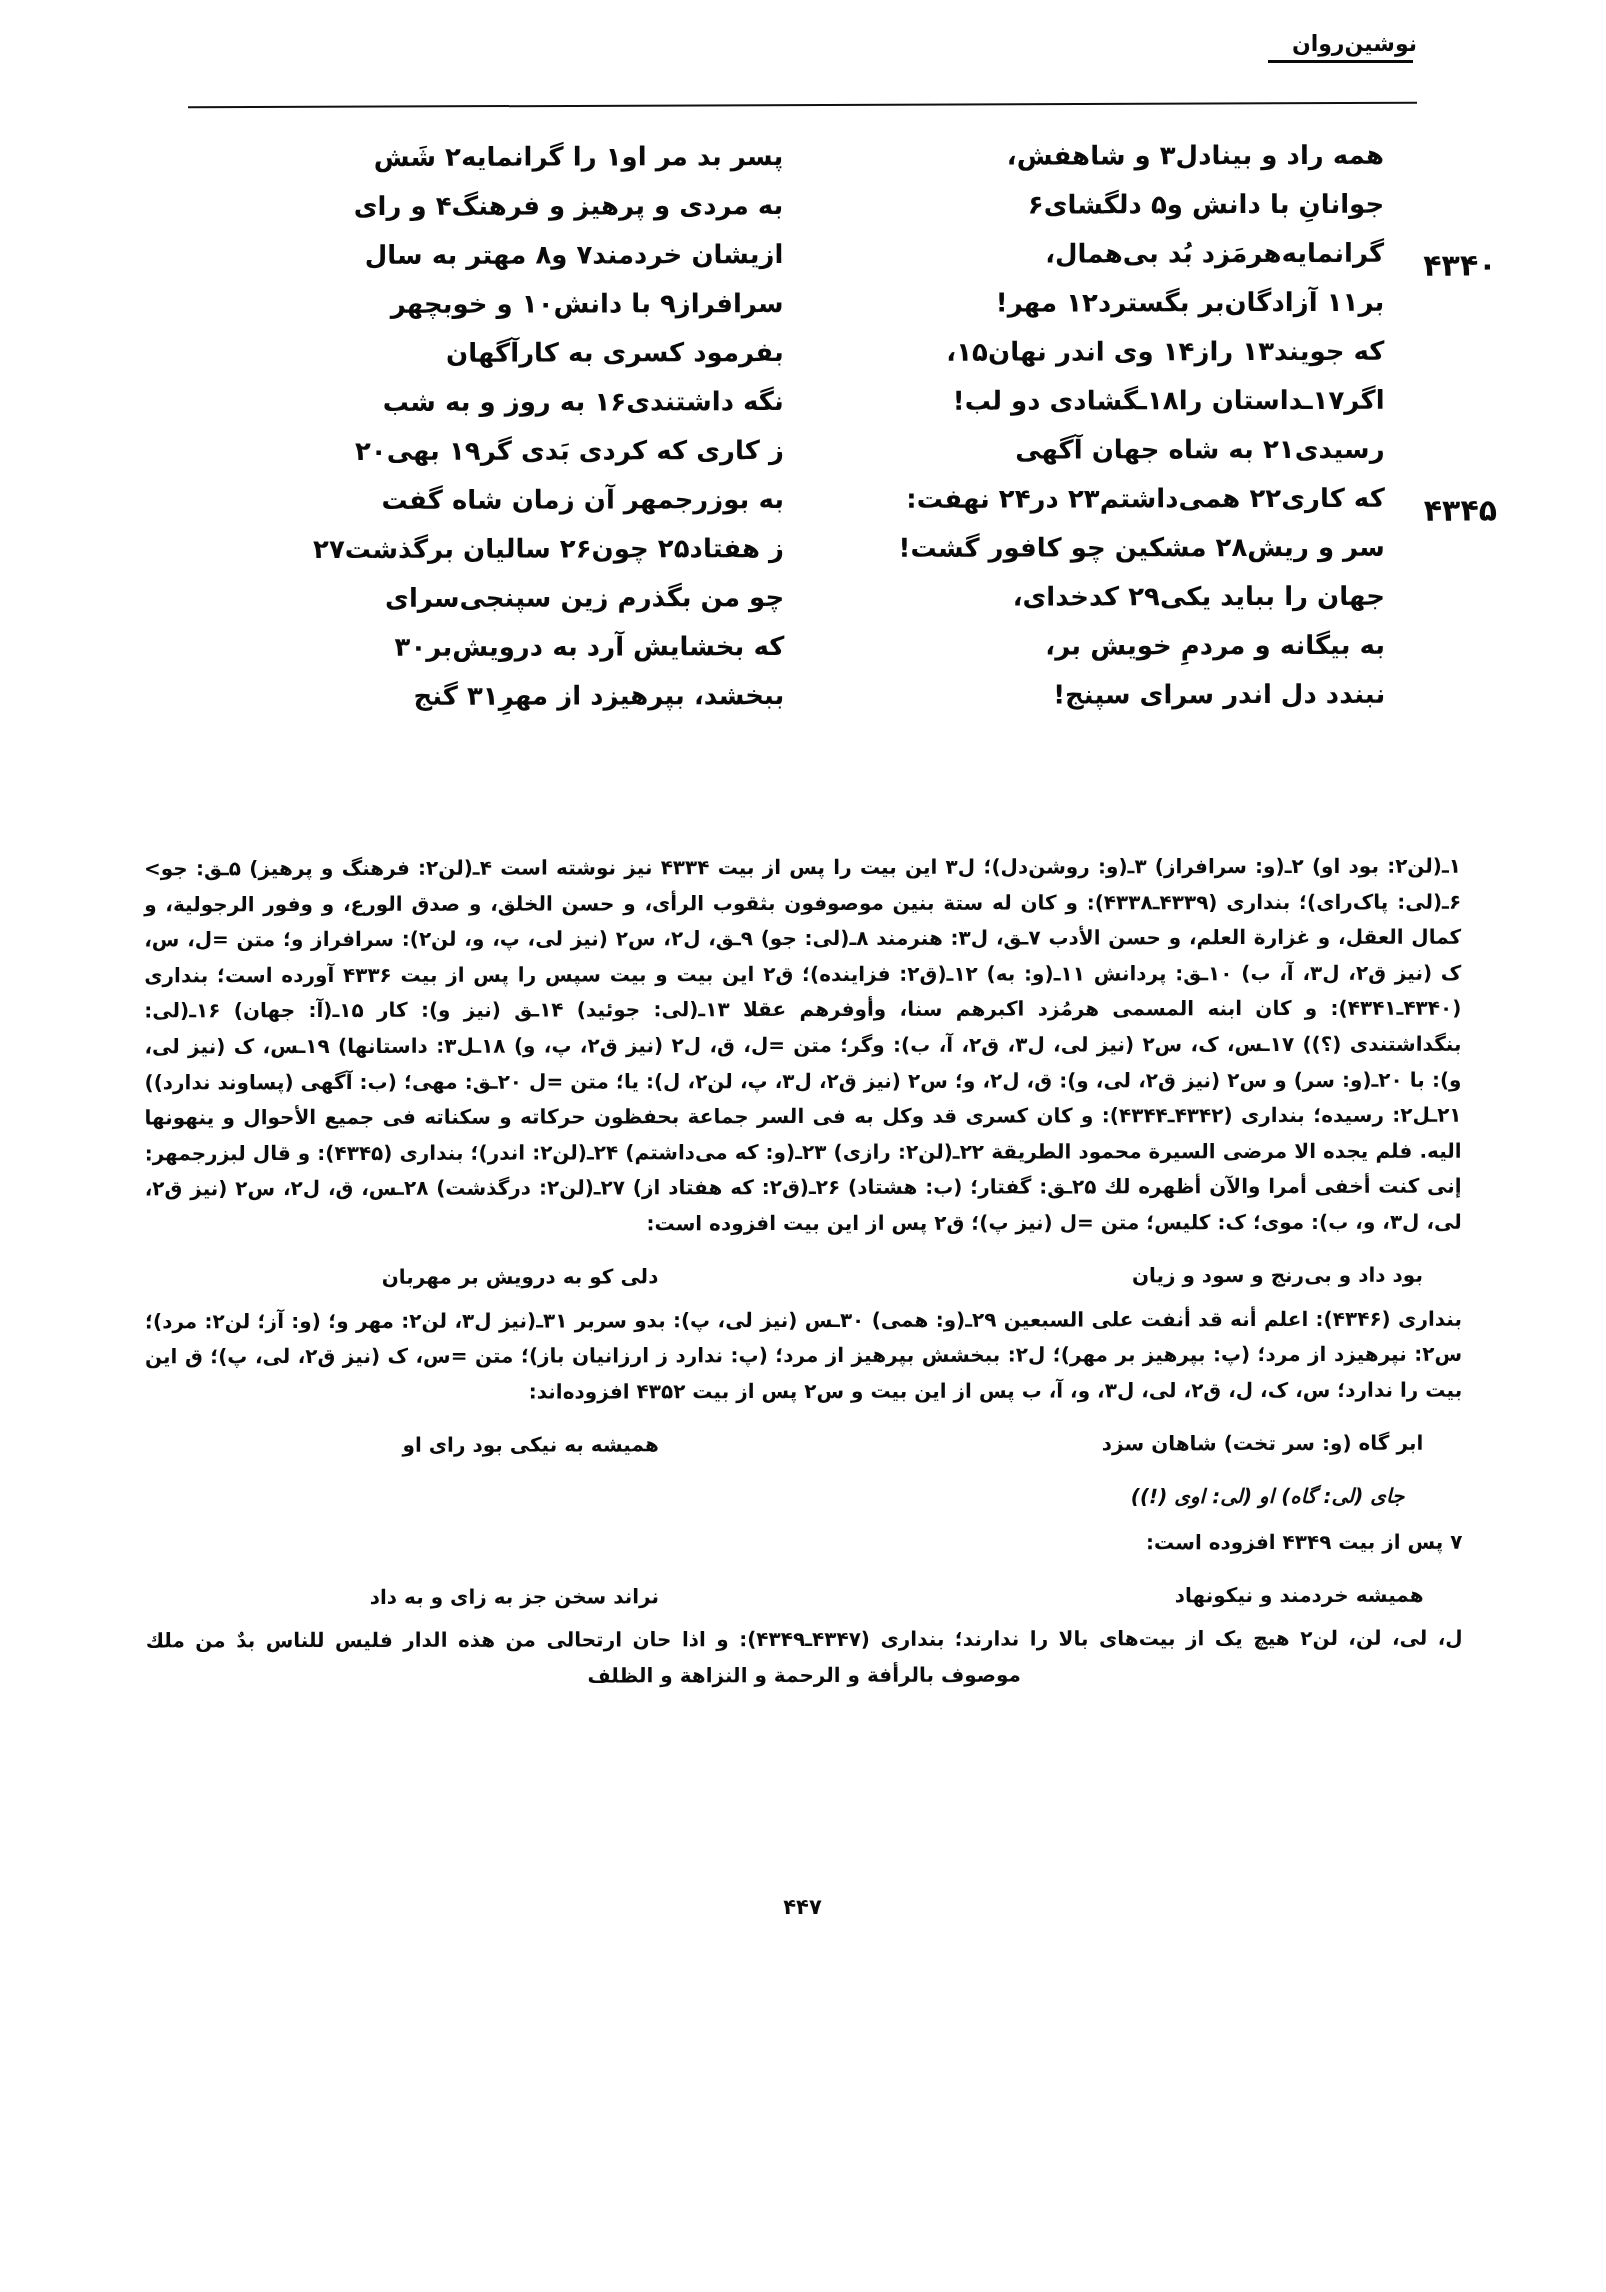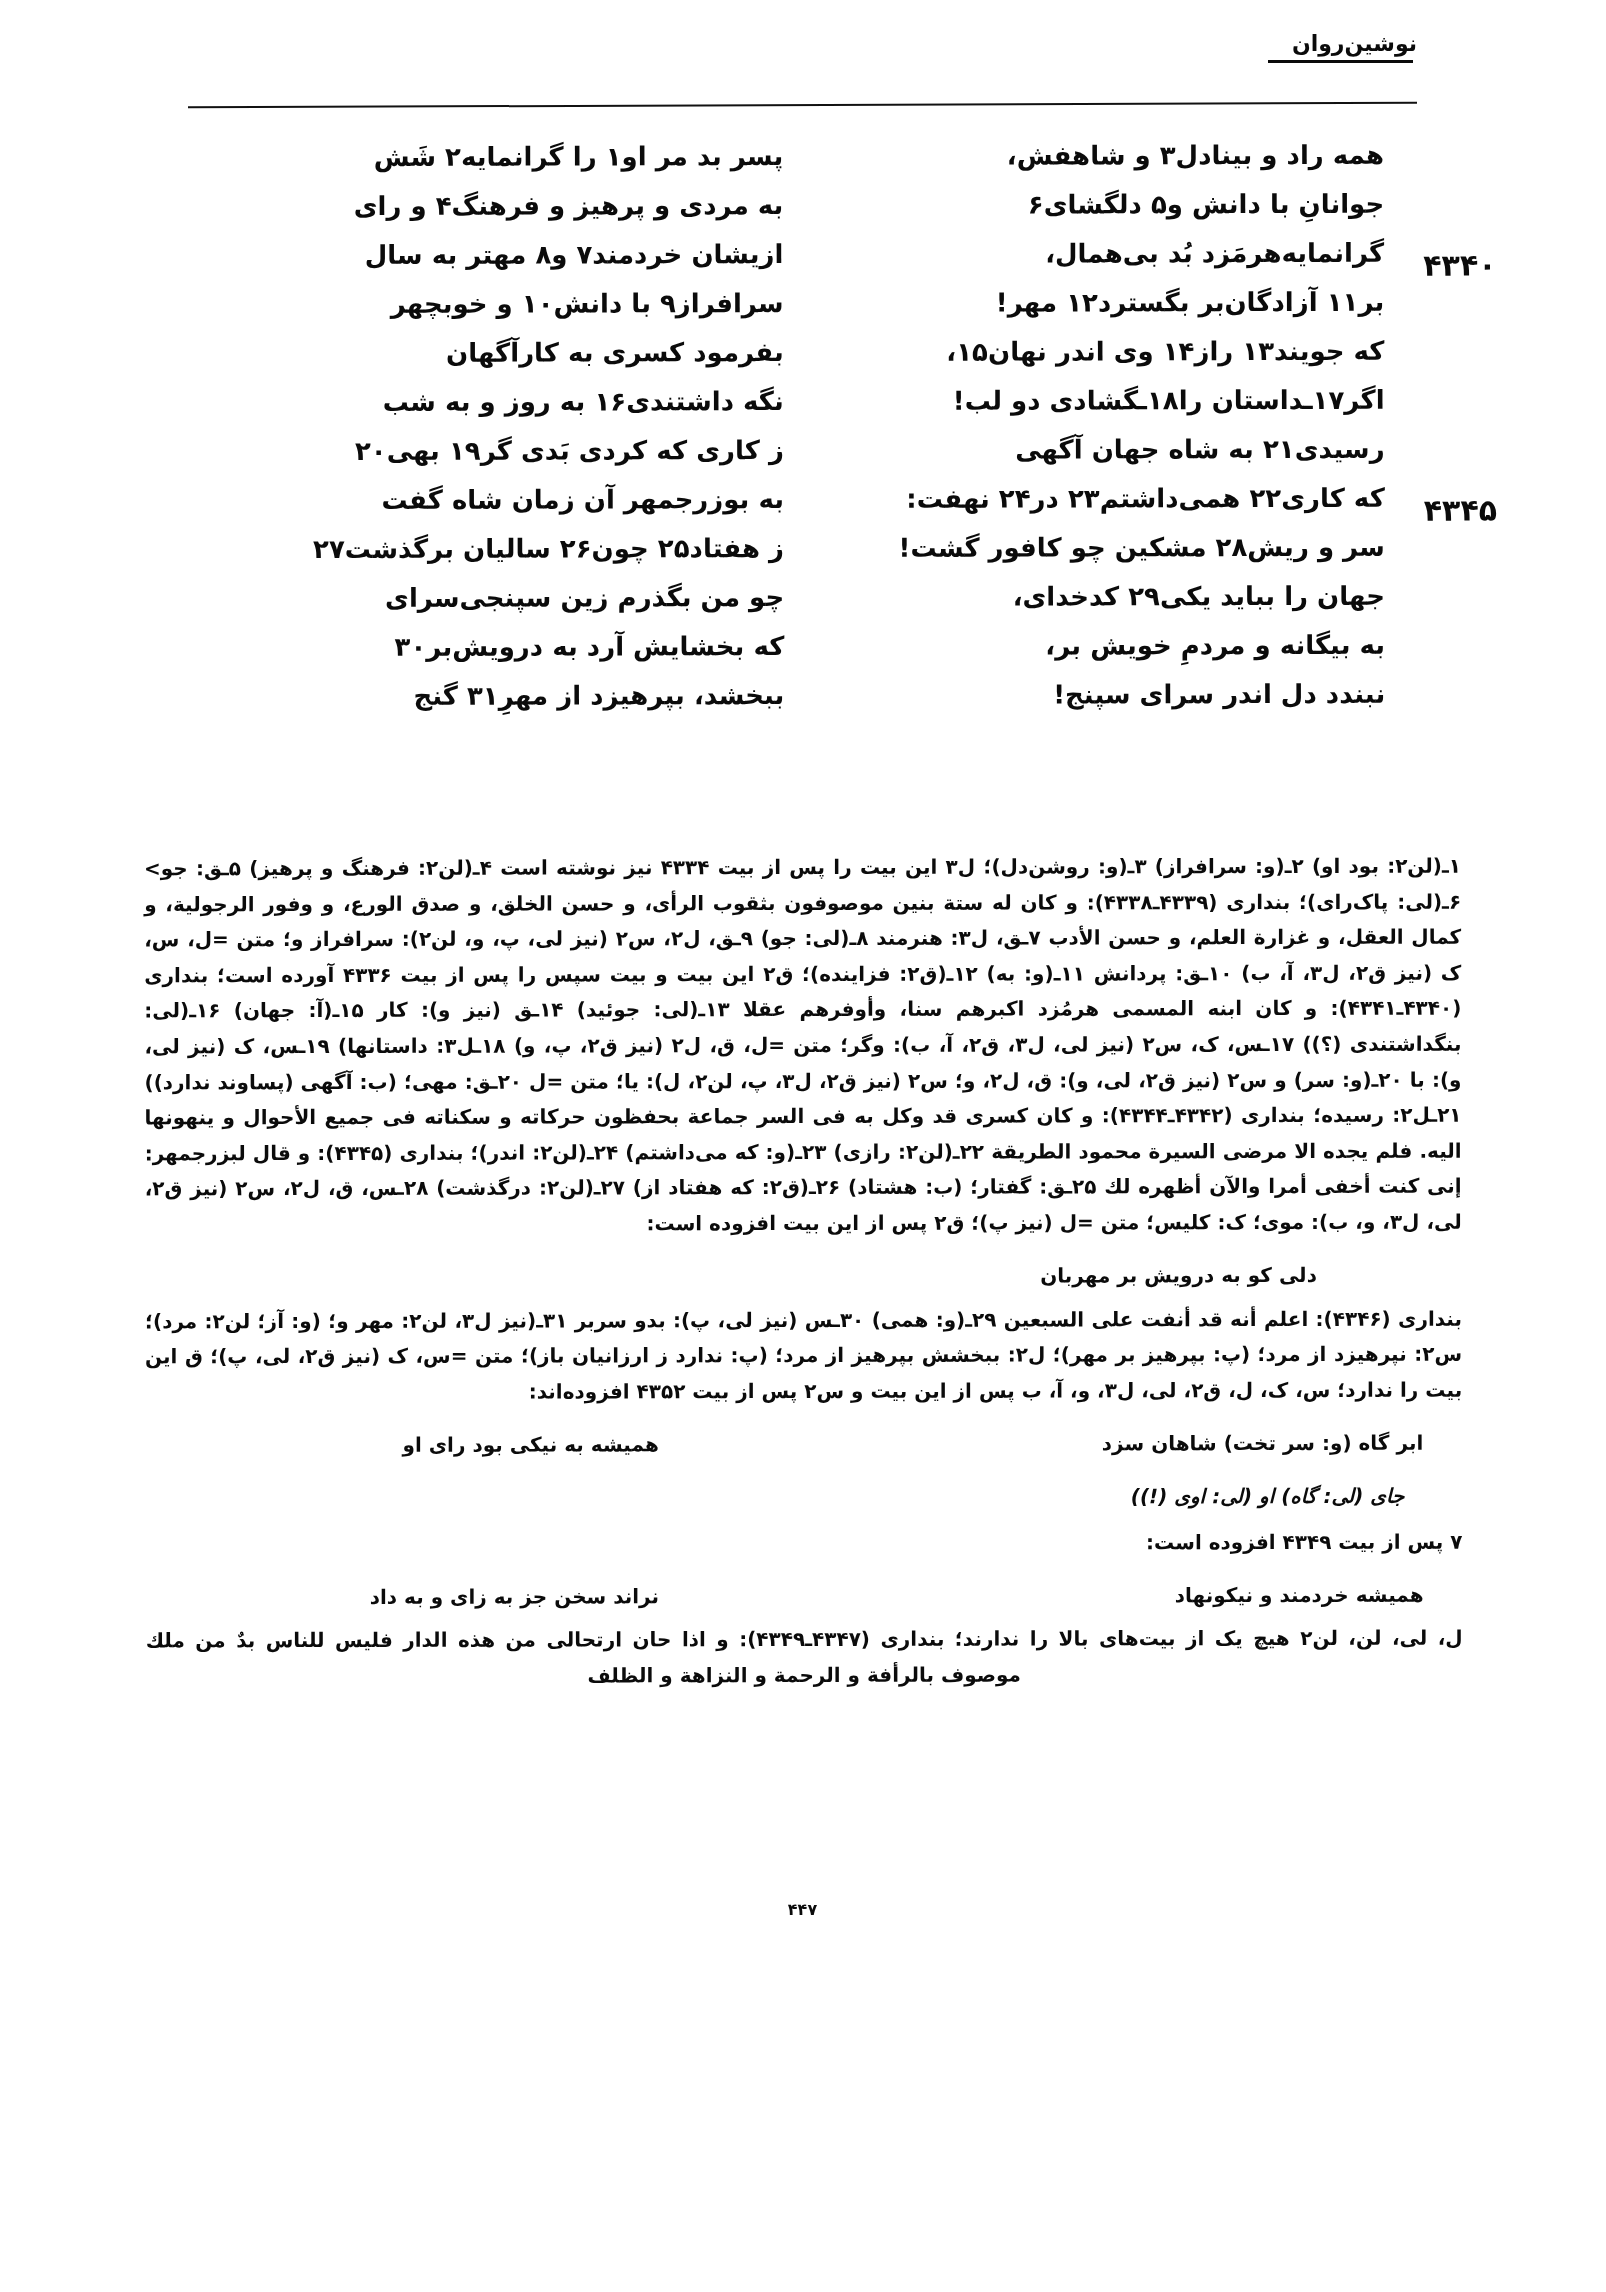--- a/index.html
+++ b/index.html
@@ -156,21 +156,21 @@
   .arabic-tail .l1 { text-align: justify; text-align-last: justify; }
   .arabic-tail .l2 { text-align: center; }
 
   
   .folio {
     position: absolute;
     bottom: 126px;
     left: 0;
     right: 0;
     text-align: center;
-    font-size: 16px;
+    font-size: 21px;
     font-weight: bold;
     direction: rtl;
   }
 
   
   .skew { transform: rotate(-0.12deg); transform-origin: 50% 0; }
 </style>
 </head>
 <body>
 
@@ -255,20 +255,21 @@
       <div class="hemistich first">ببخشد، بپرهیزد از مهرِ۳۱ گنج</div>
     </div>
 
   </div>
 
   <div class="apparatus skew">
 
     <div class="app-para rtl-justify">۱ـ(لن۲: بود او)   ۲ـ(و: سرافراز)   ۳ـ(و: روشن‌دل)؛ ل۳ این بیت را پس از بیت ۴۳۳۴ نیز نوشته است   ۴ـ(لن۲: فرهنگ و پرهیز)   ۵ـق: جو&gt;   ۶ـ(لی: پاک‌رای)؛ بنداری (۴۳۳۹ـ۴۳۳۸): و كان له ستة بنين موصوفون بثقوب الرأی، و حسن الخلق، و صدق الورع، و وفور الرجولية، و كمال العقل، و غزارة العلم، و حسن الأدب   ۷ـق، ل۳: هنرمند   ۸ـ(لی: جو)   ۹ـق، ل۲، س۲ (نیز لی، پ، و، لن۲): سرافراز و؛ متن =ل، س، ک (نیز ق۲، ل۳، آ، ب)   ۱۰ـق: پردانش   ۱۱ـ(و: به)   ۱۲ـ(ق۲: فزاینده)؛ ق۲ این بیت و بیت سپس را پس از بیت ۴۳۳۶ آورده است؛ بنداری (۴۳۴۰ـ۴۳۴۱): و كان ابنه المسمى هرمُزد اكبرهم سنا، وأوفرهم عقلا   ۱۳ـ(لی: جوئید)   ۱۴ـق (نیز و): کار   ۱۵ـ(آ: جهان)   ۱۶ـ(لی: بنگداشتندی (؟))   ۱۷ـس، ک، س۲ (نیز لی، ل۳، ق۲، آ، ب): وگر؛ متن =ل، ق، ل۲ (نیز ق۲، پ، و)   ۱۸ـل۳: داستانها)   ۱۹ـس، ک (نیز لی، و): با   ۲۰ـ(و: سر) و س۲ (نیز ق۲، لی، و): ق، ل۲، و؛ س۲ (نیز ق۲، ل۳، پ، لن۲، ل): یا؛ متن =ل   ۲۰ـق: مهی؛ (ب: آگهی (پساوند ندارد))   ۲۱ـل۲: رسیده؛ بنداری (۴۳۴۲ـ۴۳۴۴): و كان كسرى قد وكل به فى السر جماعة بحفظون حركاته و سكناته فى جميع الأحوال و ينهونها اليه. فلم يجده الا مرضى السيرة محمود الطريقة   ۲۲ـ(لن۲: رازی)   ۲۳ـ(و: که می‌داشتم)   ۲۴ـ(لن۲: اندر)؛ بنداری (۴۳۴۵): و قال لبزرجمهر: إنى كنت أخفى أمرا والآن أظهره لك   ۲۵ـق: گفتار؛ (ب: هشتاد)   ۲۶ـ(ق۲: که هفتاد از)   ۲۷ـ(لن۲: درگذشت)   ۲۸ـس، ق، ل۲، س۲ (نیز ق۲، لی، ل۳، و، ب): موی؛ ک: کلیس؛ متن =ل (نیز پ)؛ ق۲ پس از این بیت افزوده است:</div>
 
     <div class="ins-couplet">
+      <div class="h second">بود داد و بی‌رنج و سود و زیان</div>
       <div class="h first">دلی کو به درویش بر مهربان</div>
     </div>
 
     <div class="app-para rtl-justify">بنداری (۴۳۴۶): اعلم أنه قد أنفت على السبعين   ۲۹ـ(و: همی)   ۳۰ـس (نیز لی، پ): بدو سربر   ۳۱ـ(نیز ل۳، لن۲: مهر و؛ (و: آز؛ لن۲: مرد)؛ س۲: نپرهیزد از مرد؛ (پ: بپرهیز بر مهر)؛ ل۲: ببخشش بپرهیز از مرد؛ (پ: ندارد ز ارزانیان باز)؛ متن =س، ک (نیز ق۲، لی، پ)؛ ق این بیت را ندارد؛ س، ک، ل، ق۲، لی، ل۳، و، آ، ب پس از این بیت و س۲ پس از بیت ۴۳۵۲ افزوده‌اند:</div>
 
     <div class="ins-couplet">
       <div class="h second">ابر گاه (و: سر تخت) شاهان سزد</div>
       <div class="h first">همیشه به نیکی بود رای او</div>
     </div>
 

